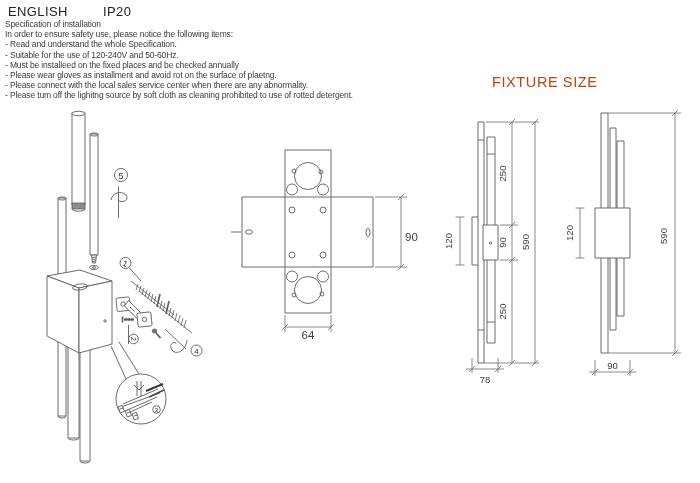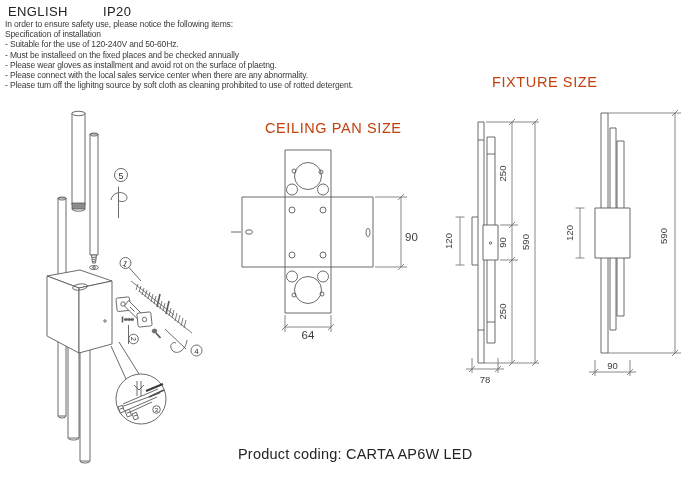--- a/index.html
+++ b/index.html
@@ -20,33 +20,32 @@
 </style>
 </head>
 <body>
 
 <div class="page">
 
   <div class="abs hdr" style="left:8px;top:4px;">ENGLISH</div>
   <div class="abs hdr" style="left:103px;top:4px;text-align:right;">IP20</div>
 
   <div class="abs spec" style="left:5px;top:19px;">
+    <div>Specification of installation</div>
     <div>In order to ensure safety use, please notice the following items:</div>
-    <div>Specification of installation</div>
+    <div>- Read and understand the whole Specification.</div>
     <div>- Suitable for the use of 120-240V and 50-60Hz.</div>
     <div>- Must be installeed on the fixed places and be checked annually</div>
     <div>- Please wear gloves as installment and avoid rot on the surface of plaetng.</div>
     <div>- Please connect with the local sales service center when there are any abnormality.</div>
     <div>- Please tum off the lighitng source by soft cloth as cleaning prohibited to use of rotted detergent.</div>
   </div>
 
-  <div class="abs dtitle" style="left:265px;top:120px;">CEILING PAN SIZE</div>
   <div class="abs dtitle" style="left:492px;top:74px;">FIXTURE SIZE</div>
 
-  <div class="abs footer" style="left:238px;top:446px;">Product coding: CARTA AP6W LED</div>
 
   <svg style="left:30px;top:103px;" width="205" height="380" viewBox="30 103 205 380">
 
     <g>
       <rect class="lnf" x="58" y="320" width="8" height="96"></rect>
       <path class="ln" d="M58,416 A4,2 0 0 0 66,416"></path>
     </g>
     <g>
       <rect class="lnf" x="68" y="322" width="11" height="116"></rect>
       <path class="ln" d="M68,438 A5.5,2 0 0 0 79,438"></path>

